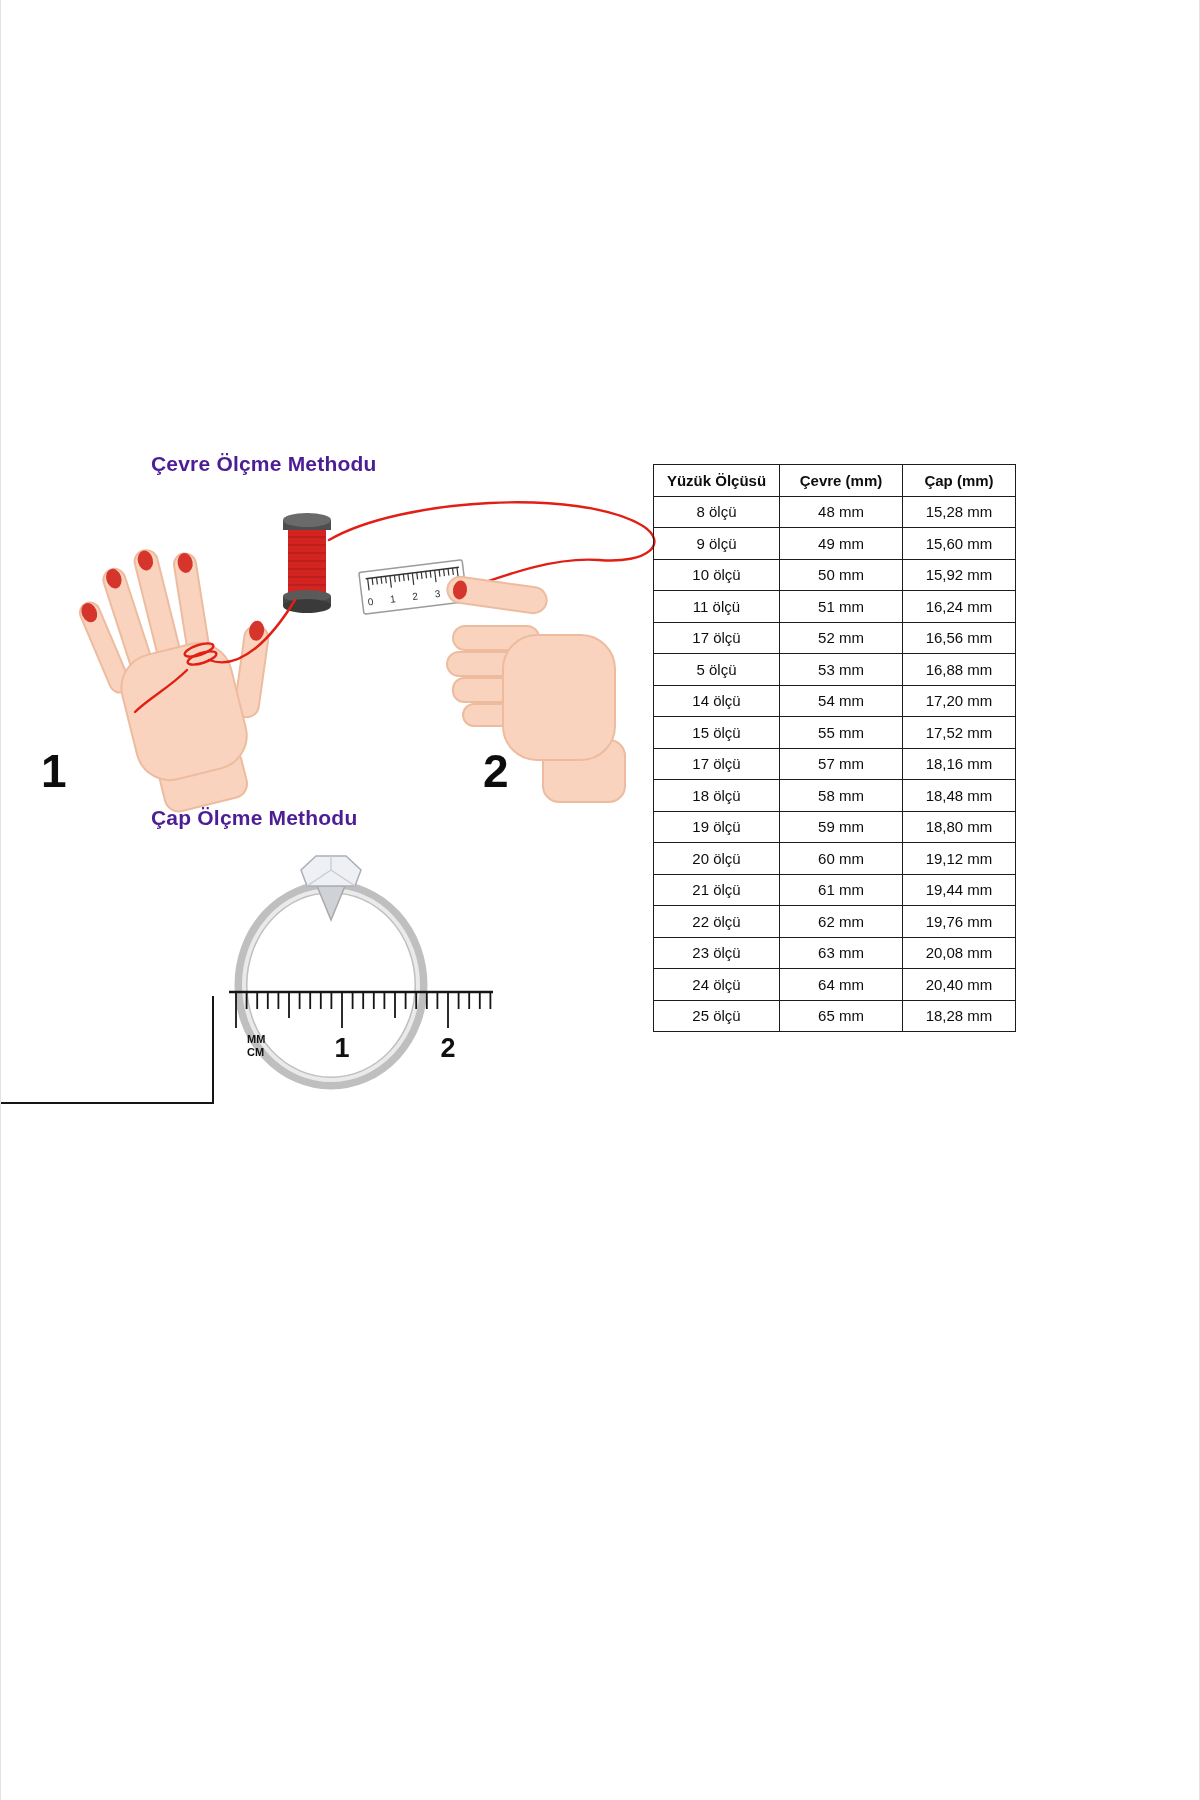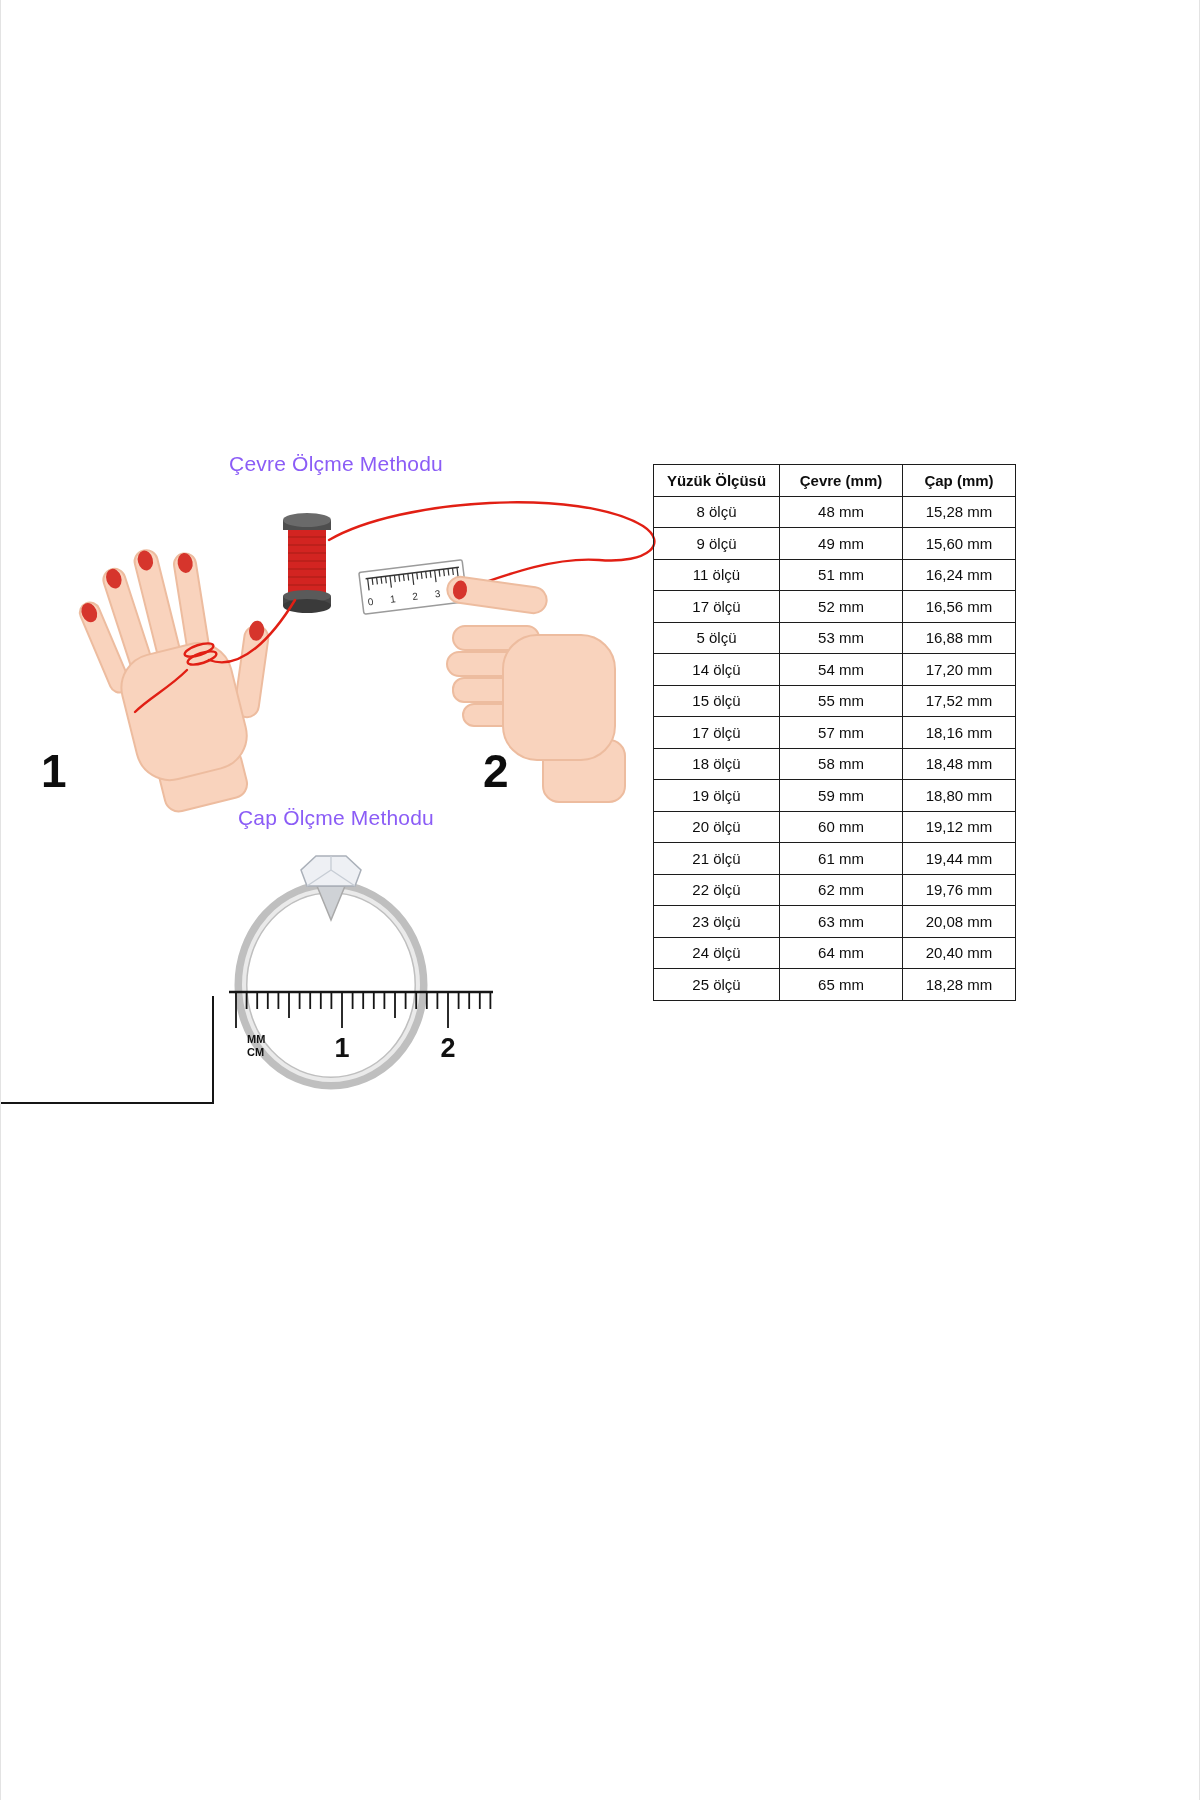--- a/index.html
+++ b/index.html
@@ -2,22 +2,22 @@
 <html><head>
 <meta charset="utf-8">
 <style>
   html,body{margin:0;padding:0;background:#fff;}
   .page{
     position:relative;width:1200px;height:1800px;margin:0 auto;background:#ffffff;
     border-left:1px solid #e3e3e3;border-right:1px solid #e3e3e3;box-sizing:border-box;
     font-family:"Liberation Sans",sans-serif;color:#111;overflow:hidden;
   }
   .section-title{
-    position:absolute;left:150px;width:370px;text-align:center;
-    font-size:21px;font-weight:400;color:#8b5cf6;letter-spacing:.2px;
+    position:absolute;left:150px;width:370px;text-align:left;
+    font-size:21px;font-weight:700;color:#4c1d95;letter-spacing:.2px;
   }
   .title-circumference{top:452px;}
   .title-diameter{top:806px;}
   .step-number{
     position:absolute;font-size:46px;font-weight:700;color:#0d0d0d;line-height:1;
   }
   .step-1{left:40px;top:748px;}
   .step-2{left:482px;top:748px;}
   .illus{position:absolute;left:0;top:440px;width:660px;height:680px;}
   svg text{font-family:"Liberation Sans",sans-serif;}
@@ -157,20 +157,25 @@
           <td>8 ölçü</td>
           <td>48 mm</td>
           <td>15,28 mm</td>
         </tr>
         <tr>
           <td>9 ölçü</td>
           <td>49 mm</td>
           <td>15,60 mm</td>
         </tr>
         <tr>
+          <td>10 ölçü</td>
+          <td>50 mm</td>
+          <td>15,92 mm</td>
+        </tr>
+        <tr>
           <td>11 ölçü</td>
           <td>51 mm</td>
           <td>16,24 mm</td>
         </tr>
         <tr>
           <td>17 ölçü</td>
           <td>52 mm</td>
           <td>16,56 mm</td>
         </tr>
         <tr>

